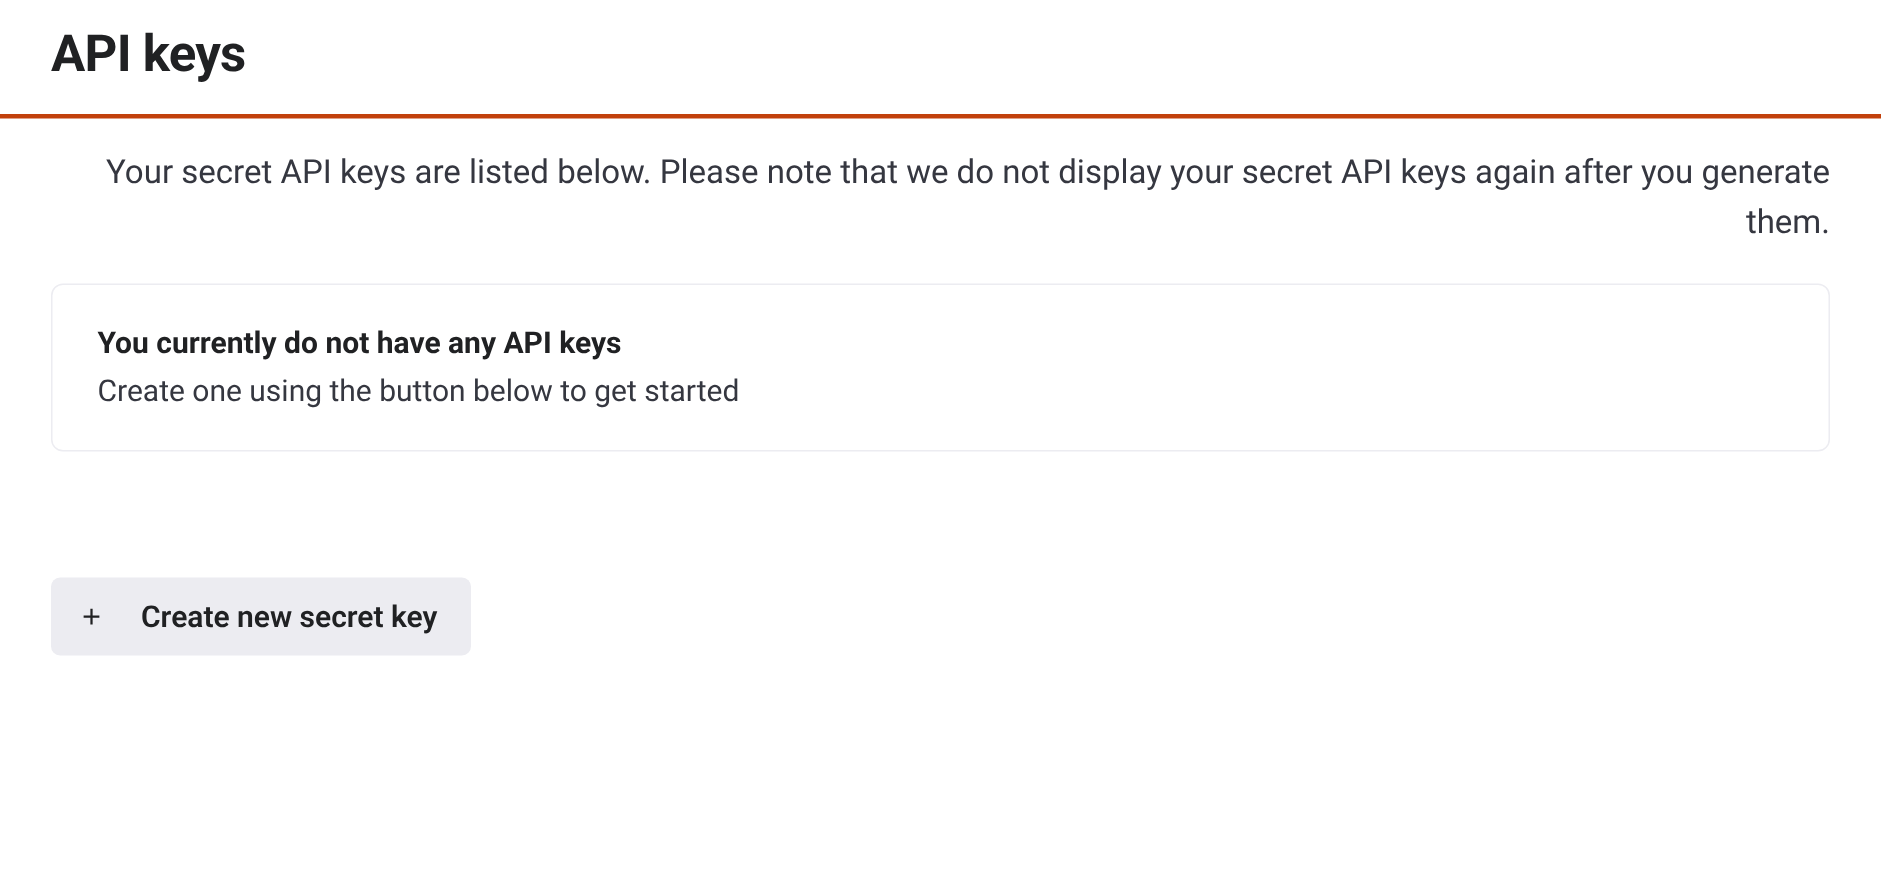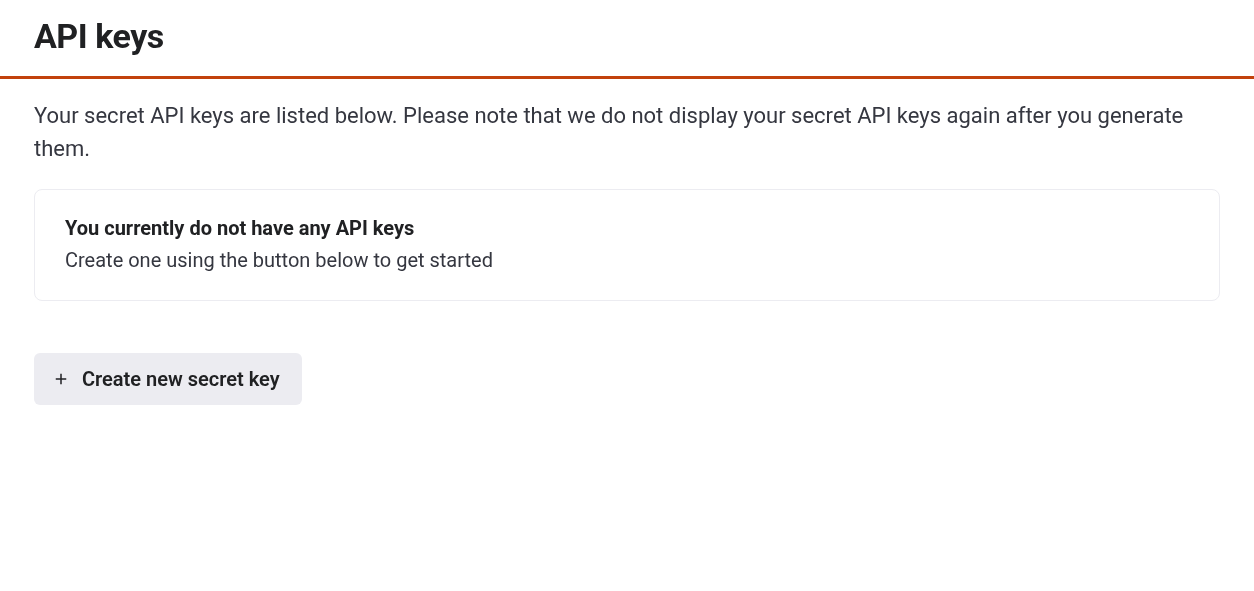--- a/index.html
+++ b/index.html
@@ -25,45 +25,46 @@
     }
     .content {
       padding: 20px 34px 34px 34px;
     }
     .description {
       font-size: 22px;
       line-height: 1.5;
       color: #353740;
       max-width: 1190px;
       margin-bottom: 24px;
+      text-align: right;
     }
     .description.second {
       margin-bottom: 32px;
     }
     .empty-state {
       border: 1px solid #ececf1;
       border-radius: 8px;
       padding: 26px 30px 28px 30px;
-      margin-bottom: 52px;
+      margin-bottom: 84px;
     }
     .empty-state-title {
       font-size: 20px;
       font-weight: 700;
       color: #202123;
       margin-bottom: 8px;
     }
     .empty-state-subtitle {
       font-size: 20px;
       font-weight: 400;
       color: #353740;
     }
     .create-button {
       display: inline-flex;
       align-items: center;
-      gap: 12px;
+      gap: 24px;
       background: #ececf1;
       border: none;
       border-radius: 6px;
       padding: 14px 22px 14px 18px;
       font-size: 20px;
       font-weight: 600;
       color: #202123;
       cursor: pointer;
       font-family: inherit;
     }

